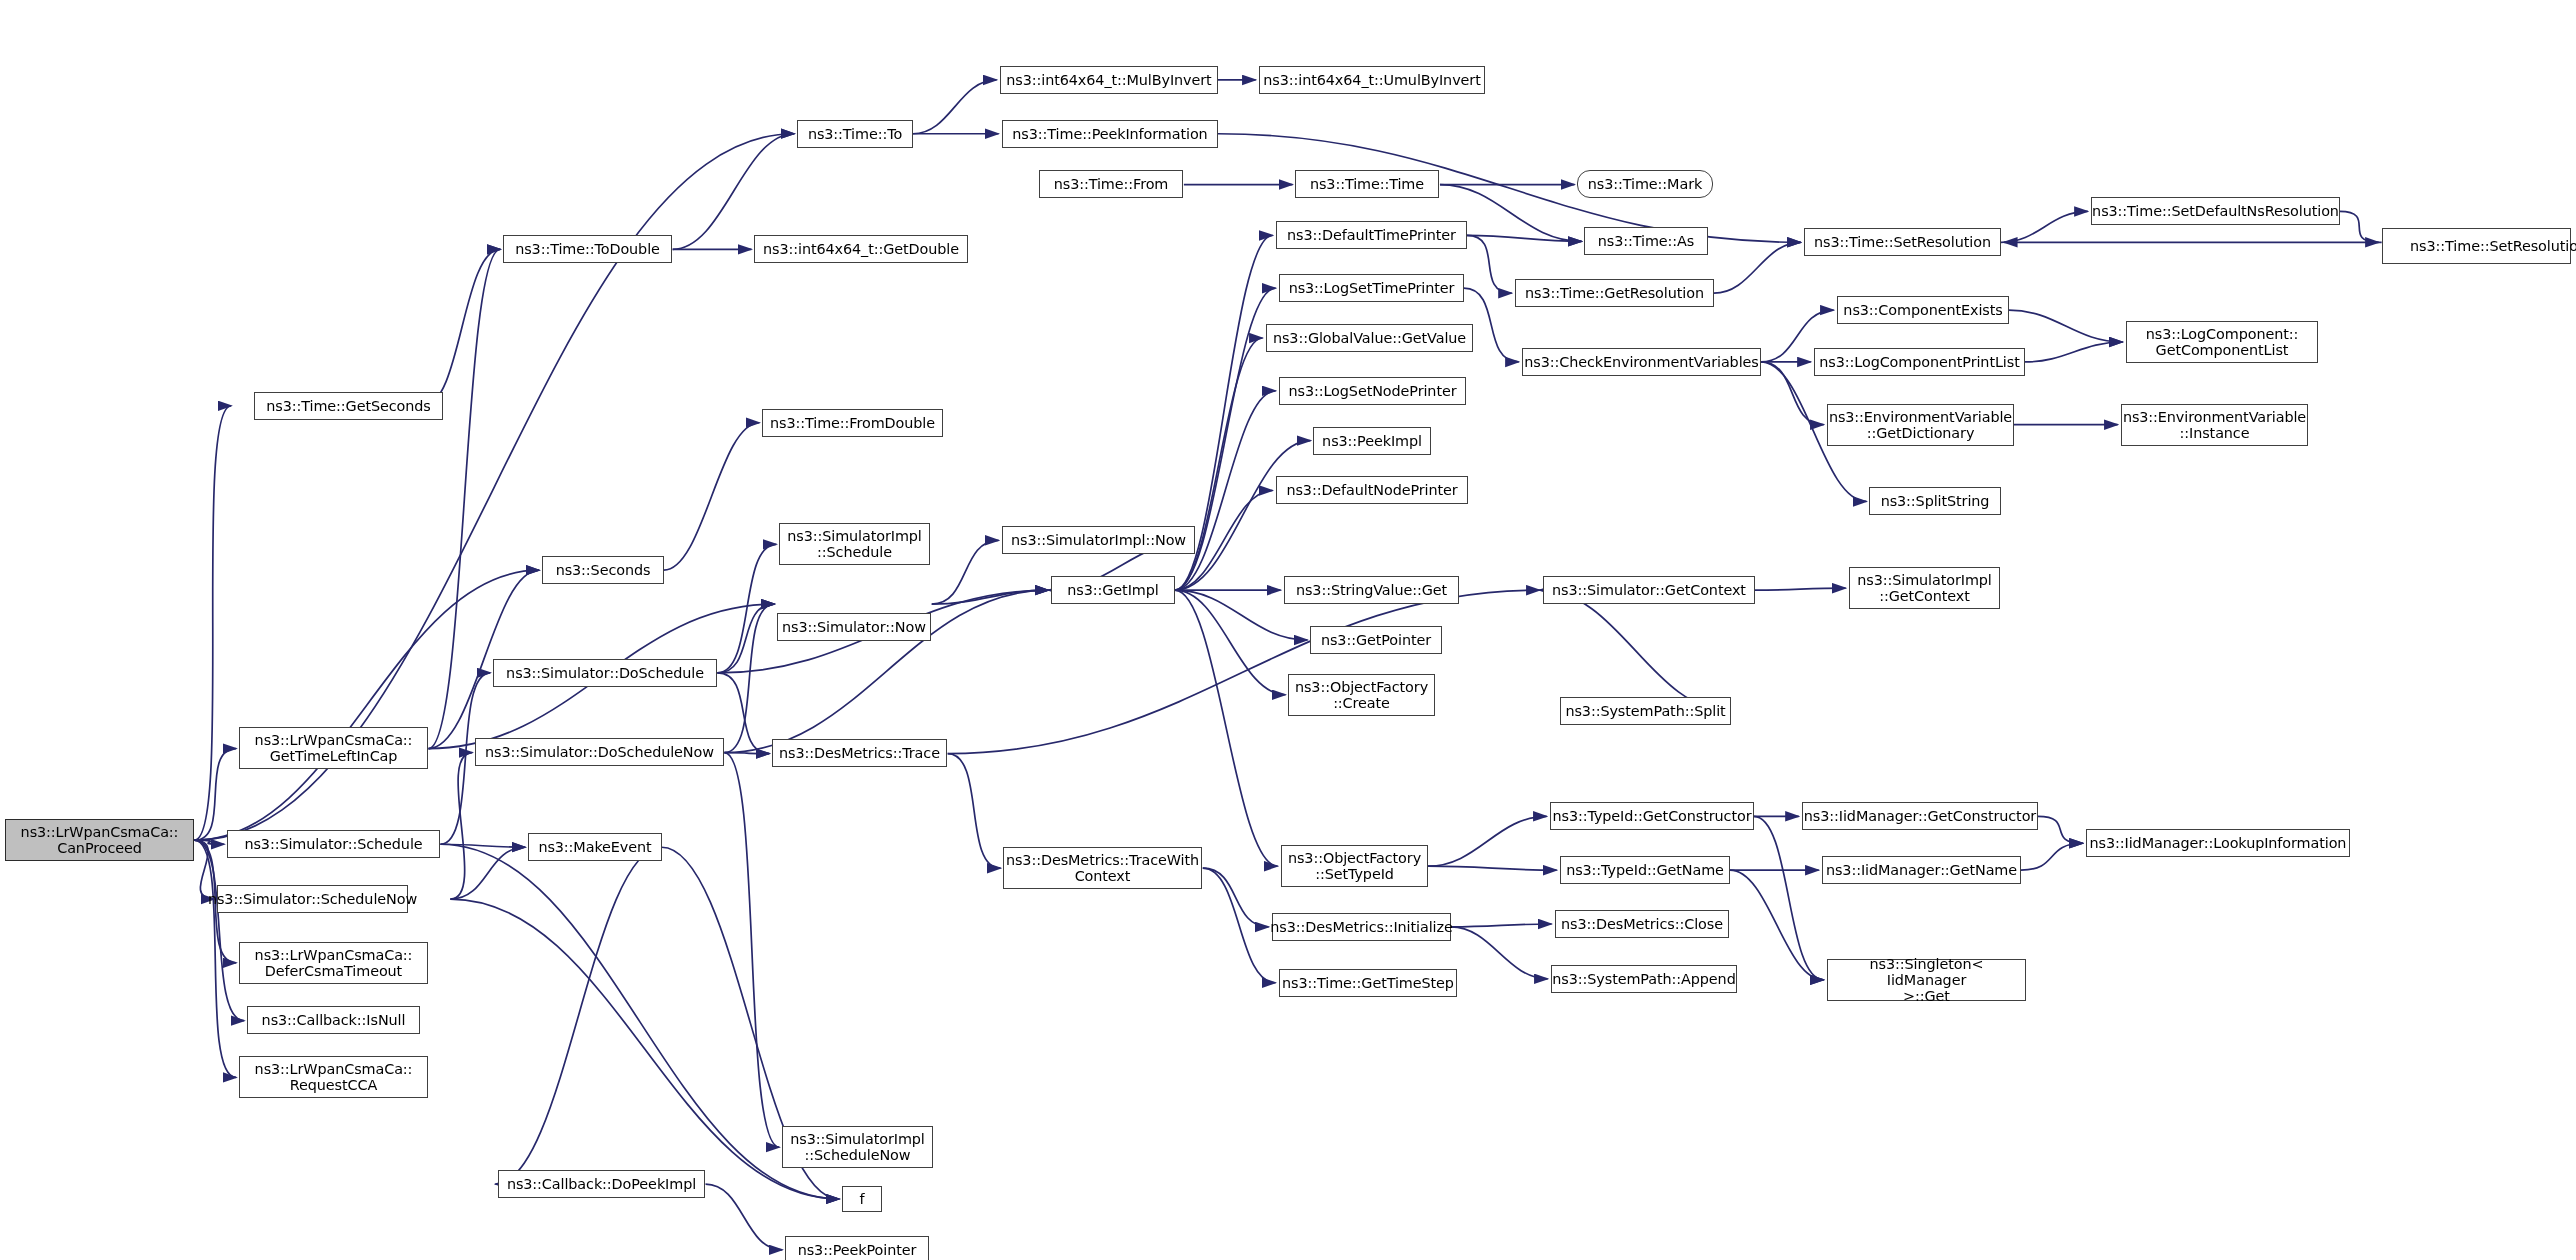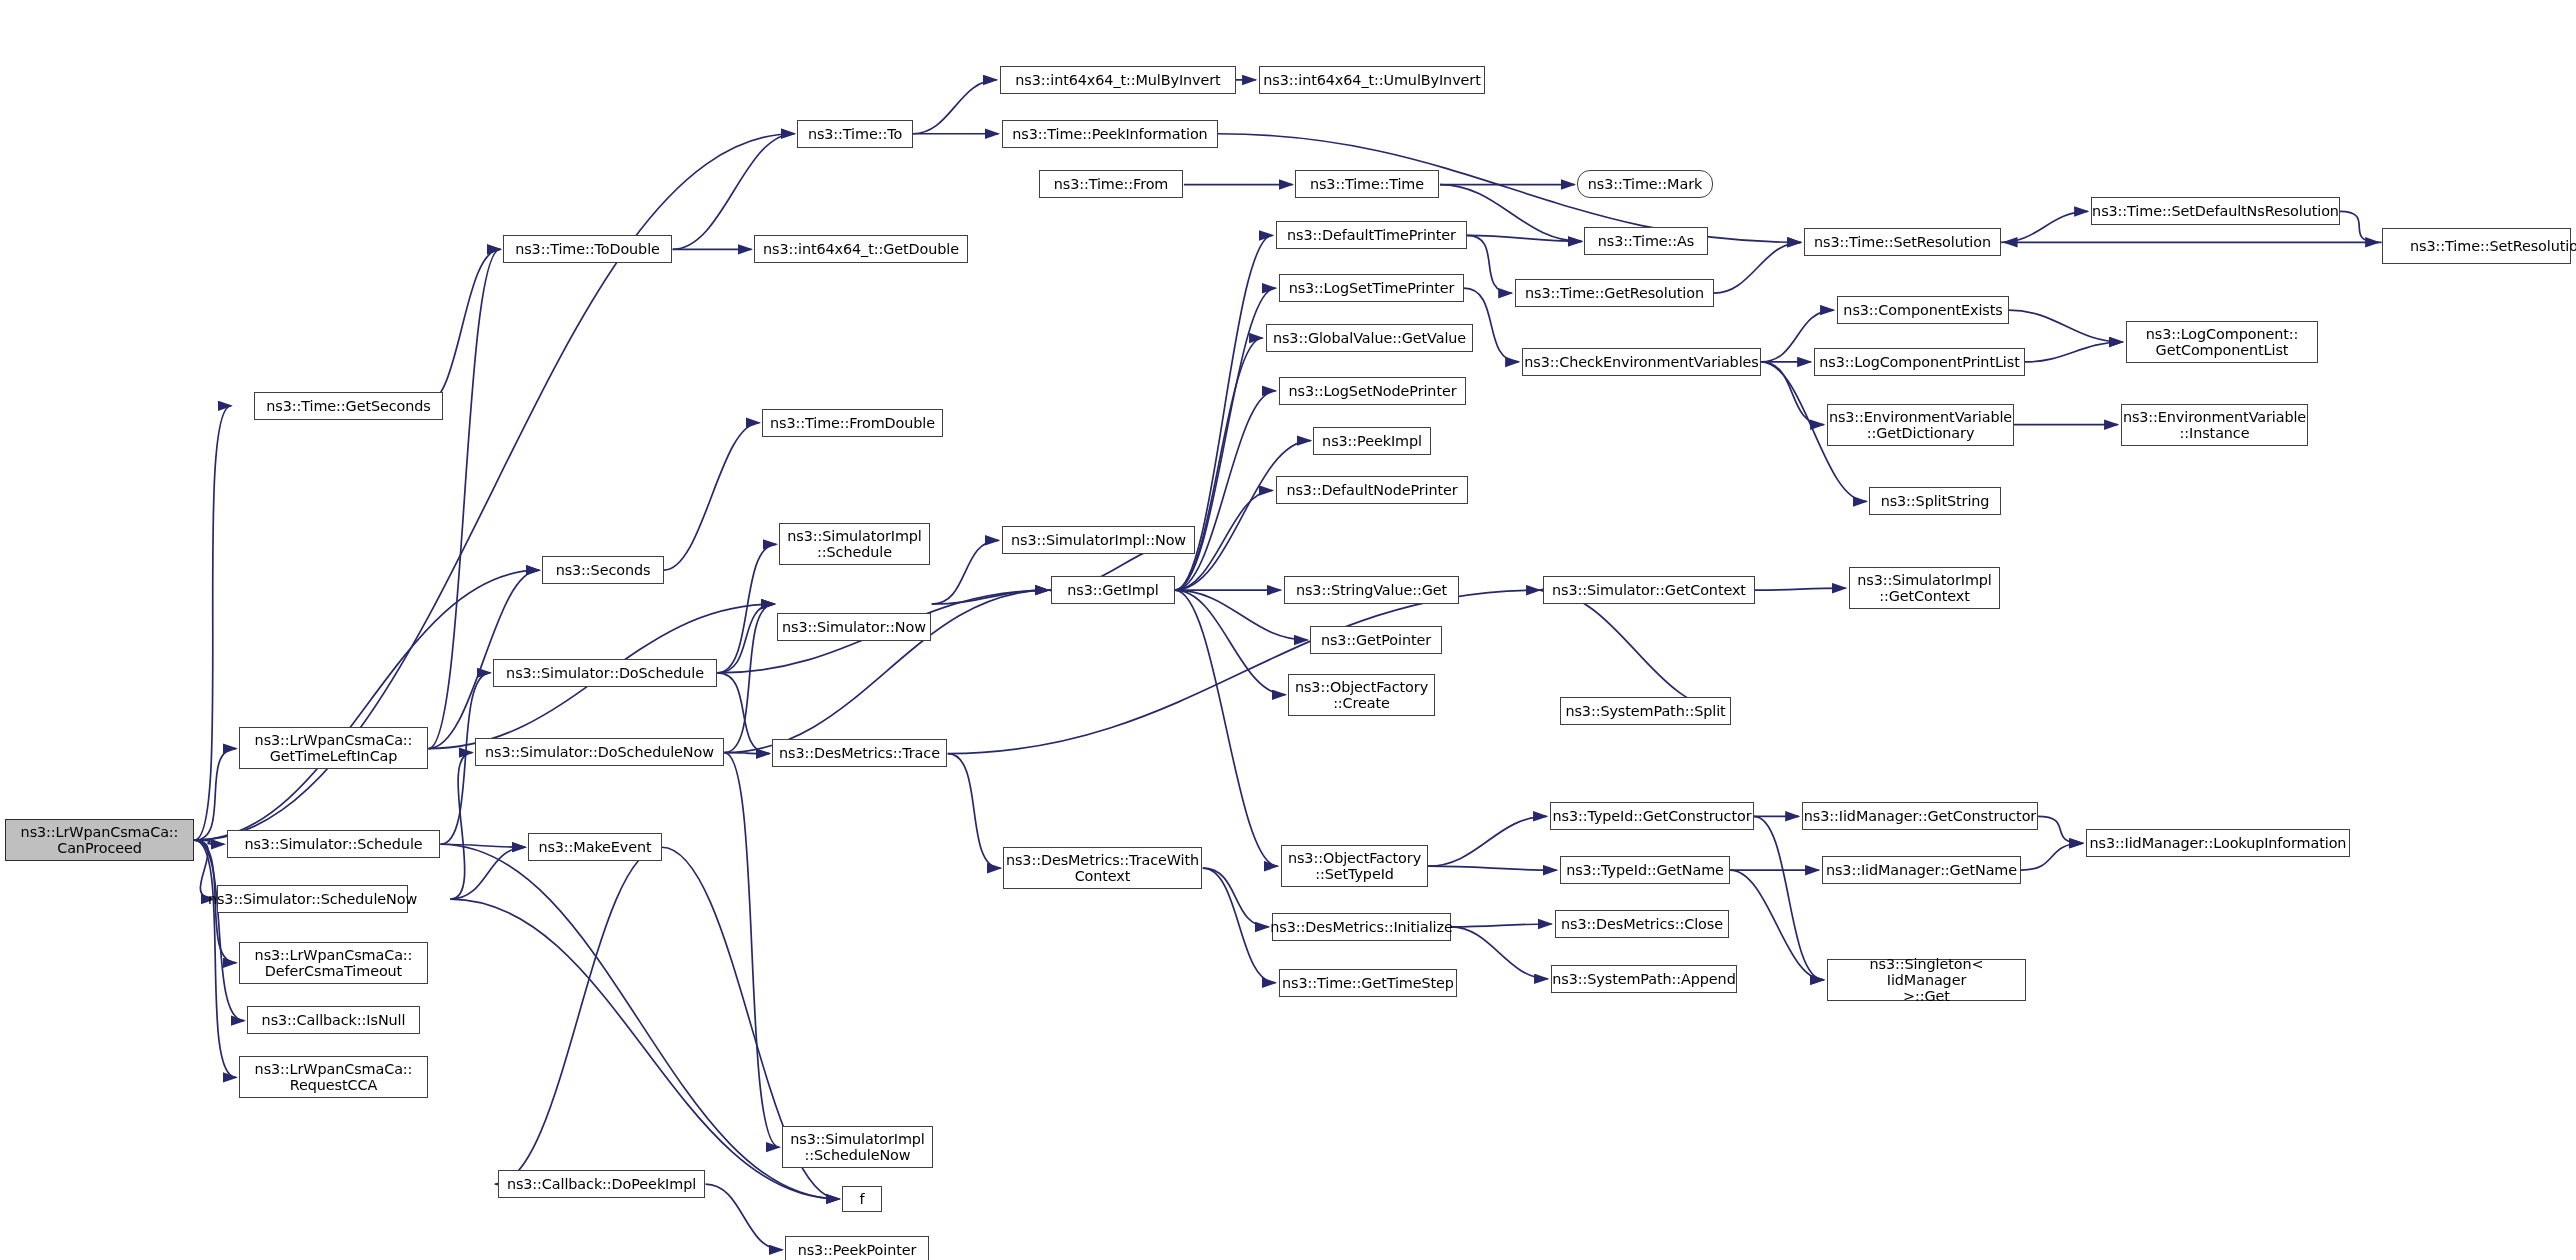--- a/index.html
+++ b/index.html
@@ -116,21 +116,21 @@
     <div class="node" style="left: 217px; top: 885px; width: 191px; height: 28px;">ns3::Simulator::ScheduleNow</div>
     <div class="node" style="left: 239px; top: 942px; width: 189px; height: 42px;">ns3::LrWpanCsmaCa::
 DeferCsmaTimeout</div>
     <div class="node" style="left: 247px; top: 1006px; width: 173px; height: 28px;">ns3::Callback::IsNull</div>
     <div class="node" style="left: 239px; top: 1056px; width: 189px; height: 42px;">ns3::LrWpanCsmaCa::
 RequestCCA</div>
     <div class="node" style="left: 234px; top: 392px; width: 189px; height: 28px; margin-left: 20px;">ns3::Time::GetSeconds</div>
     <div class="node" style="left: 503px; top: 235px; width: 169px; height: 28px;">ns3::Time::ToDouble</div>
     <div class="node" style="left: 754px; top: 235px; width: 214px; height: 28px;">ns3::int64x64_t::GetDouble</div>
     <div class="node" style="left: 797px; top: 120px; width: 116px; height: 28px;">ns3::Time::To</div>
-    <div class="node" style="left: 1000px; top: 66px; width: 236px; height: 28px;">ns3::int64x64_t::MulByInvert</div>
+    <div class="node" style="left: 1000px; top: 66px; width: 218px; height: 28px;">ns3::int64x64_t::MulByInvert</div>
     <div class="node" style="left: 1259px; top: 66px; width: 226px; height: 28px;">ns3::int64x64_t::UmulByInvert</div>
     <div class="node" style="left: 1002px; top: 120px; width: 216px; height: 28px;">ns3::Time::PeekInformation</div>
     <div class="node" style="left: 1039px; top: 170px; width: 144px; height: 28px;">ns3::Time::From</div>
     <div class="node" style="left: 1295px; top: 170px; width: 144px; height: 28px;">ns3::Time::Time</div>
     <div class="node" style="left: 1577px; top: 170px; width: 136px; height: 28px; border-radius: 13px;">ns3::Time::Mark</div>
     <div class="node" style="left: 1584px; top: 227px; width: 124px; height: 28px;">ns3::Time::As</div>
     <div class="node" style="left: 1515px; top: 279px; width: 199px; height: 28px;">ns3::Time::GetResolution</div>
     <div class="node" style="left: 1804px; top: 228px; width: 197px; height: 28px;">ns3::Time::SetResolution</div>
     <div class="node" style="left: 2091px; top: 197px; width: 249px; height: 28px;">ns3::Time::SetDefaultNsResolution</div>
     <div class="node" style="left: 2382px; top: 228px; width: 189px; height: 36px; padding-left: 44px;">ns3::Time::SetResolution</div>

